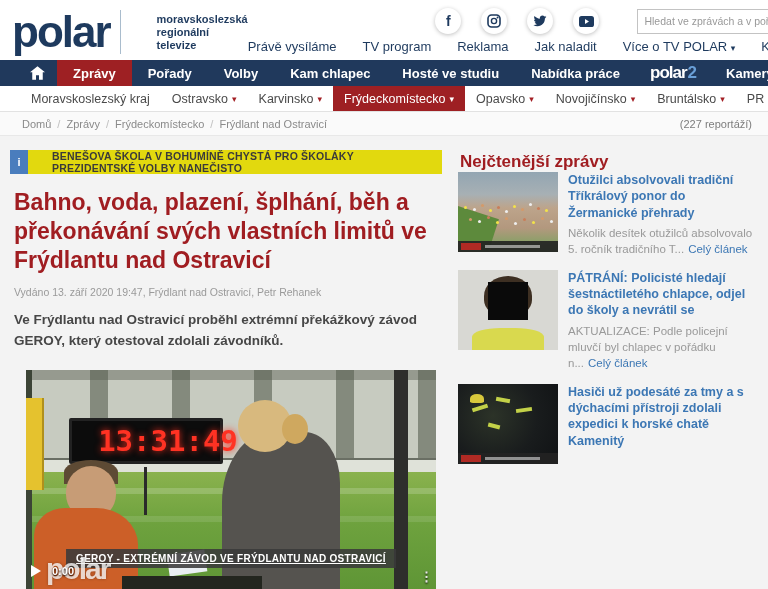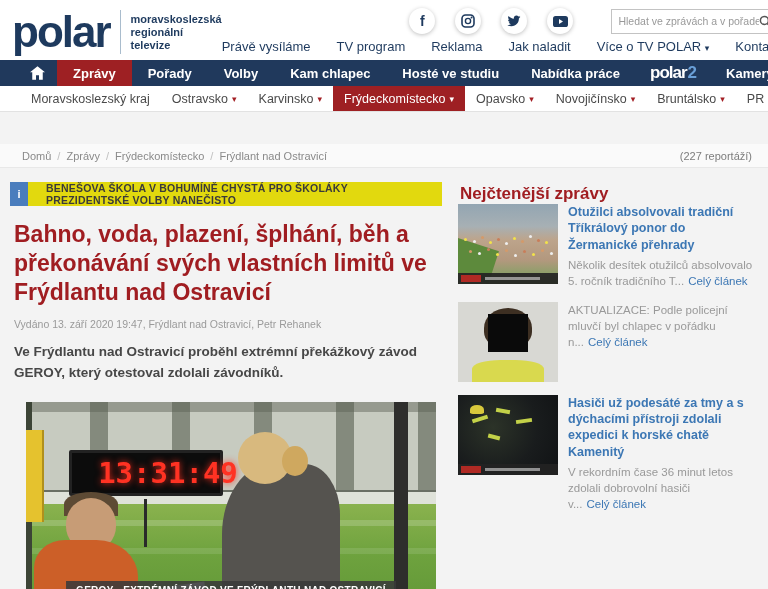--- a/index.html
+++ b/index.html
@@ -4,21 +4,21 @@
 <style>
   * { margin:0; padding:0; box-sizing:border-box; }
   html,body { width:768px; height:589px; overflow:hidden; }
   body { font-family:"Liberation Sans", sans-serif; background:#f3f3f3; }
 
   
   .header { background:#fff; height:60px; display:flex; padding:0 12px; }
   .brand { display:flex; align-items:center; gap:10px; padding-top:4px; }
   .brand-logo { font-size:44px; font-weight:bold; letter-spacing:-2px; color:#1e3a5e; line-height:1; }
   .brand-divider { width:1px; height:44px; background:#a9bccd; }
-  .brand-tagline { font-size:11px; font-weight:bold; color:#1e3a5e; line-height:13px; }
+  .brand-tagline { font-size:11px; font-weight:bold; color:#1e3a5e; line-height:13px;margin-left:26px; }
   .header-right { flex:1; display:flex; flex-direction:column; justify-content:space-between; padding:8px 0 6px 0; }
   .header-top { display:flex; justify-content:flex-end; align-items:center; gap:14px; }
   .social-row { display:flex; gap:20px; margin-right:24px; }
   .social-circle { width:26px; height:26px; border-radius:50%; background:#fff; box-shadow:0 1px 4px rgba(0,0,0,.25); display:flex; align-items:center; justify-content:center; color:#1e3a5e; font-weight:bold; font-size:14px; cursor:pointer; }
   .search-box { display:flex; align-items:center; border:1px solid #c3c3c3; background:#fff; width:168px; height:25px; padding:0 6px; }
   .search-box input { border:0; outline:0; flex:1; font-size:10.5px; color:#555; font-family:"Liberation Sans",sans-serif; min-width:0; }
   .search-box input::placeholder { color:#999; }
   .header-links { display:flex; justify-content:flex-end; gap:26px; font-size:13px; color:#1e3a5e; }
   .header-links .hlink { cursor:pointer; white-space:nowrap; }
   .caret { font-size:9px; color:#1e3a5e; }
@@ -32,34 +32,34 @@
   .mn-logo .num { color:#6aa0d8; margin-left:1px; }
 
   
   .regionnav { background:#fff; height:26px; display:flex; align-items:stretch; padding-left:20px; font-size:12.5px; color:#4a4a4a; border-bottom:1px solid #e2e2e2; }
   .rn-item { display:flex; align-items:center; gap:4px; padding:0 11px; cursor:pointer; white-space:nowrap; }
   .rn-item .caret { color:#a31f24; }
   .rn-item.active { background:#9e2023; color:#fff; }
   .rn-item.active .caret { color:#fff; }
 
   
-  .breadcrumb { background:#fafafa; height:24px; display:flex; align-items:center; justify-content:space-between; padding:0 16px 0 22px; font-size:11px; color:#8a8a8a; border-bottom:1px solid #e8e8e8;margin-top:32px; }
+  .breadcrumb { background:#fafafa; height:24px; display:flex; align-items:center; justify-content:space-between; padding:0 16px 0 22px; font-size:11px; color:#8a8a8a; border-bottom:1px solid #e8e8e8; }
   .bc-left { display:flex; gap:6px; align-items:center; }
   .bc-item { cursor:pointer; }
   .bc-sep { color:#c0c0c0; }
   .bc-count { color:#7d7d7d; }
 
   
   .content { display:flex; padding:14px 14px 0 10px; gap:16px; }
   .col-left { width:432px; }
   .col-right { flex:1; }
 
   .ticker { display:flex; align-items:stretch; margin-bottom:14px; }
   .ticker-i { width:18px; background:#4a7dbd; color:#fff; font-size:11px; font-weight:bold; display:flex; align-items:center; justify-content:center; flex:0 0 18px; }
-  .ticker-text { background:#e2d90e; flex:1; font-size:10.5px; font-weight:bold; color:#3a3a3a; display:flex; align-items:center; padding:0 18px; letter-spacing:.2px; }
+  .ticker-text { background:#e2d90e; flex:1; font-size:10.5px; font-weight:bold; color:#3a3a3a; display:flex; align-items:center; padding:0 24px; letter-spacing:.2px; }
 
   .article-title { color:#a01d21; font-size:23px; font-weight:bold; line-height:1.25; margin:4px 0 12px 4px; }
   .byline { font-size:10.5px; color:#9a9a9a; margin:0 0 12px 4px; }
   .lead { font-size:13.5px; font-weight:bold; color:#474747; line-height:1.55; margin:0 0 18px 4px; }
 
   
   .video { position:relative; width:410px; height:230px; margin-left:16px; background:#b9bfb4; overflow:hidden; cursor:pointer; }
   .v-wall { position:absolute; top:0; left:0; right:0; height:92px;
     background:repeating-linear-gradient(90deg,#c7cbc0 0 64px,#848a7d 64px 82px); }
   .v-wallshade { position:absolute; top:0; left:0; right:0; height:10px; background:rgba(90,95,85,.45); }
@@ -301,35 +301,35 @@
       </div>
     </div>
 
     <div class="sb-item">
       <div class="sb-thumb t2">
         <div class="t2-hair"></div>
         <div class="t2-face-cover"></div>
         <div class="t2-shirt"></div>
       </div>
       <div class="sb-body">
+        <div class="sb-title">PÁTRÁNÍ: Policisté hledají šestnáctiletého chlapce, odjel do školy a nevrátil se</div>
         <div class="sb-snippet"><span>AKTUALIZACE: Podle policejní mluvčí byl chlapec v pořádku n...</span><span class="sb-link">Celý článek</span></div>
       </div>
     </div>
 
     <div class="sb-item">
       <div class="sb-thumb t3">
         <div class="t3-helmet"></div>
         <div class="t3-stripe t3-s1"></div>
         <div class="t3-stripe t3-s2"></div>
         <div class="t3-stripe t3-s3"></div>
         <div class="t3-stripe t3-s4"></div>
         <div class="thumb-caption">
           <div class="thumb-brand"></div>
           <div class="thumb-capline"></div>
         </div>
       </div>
       <div class="sb-body">
         <div class="sb-title">Hasiči už podesáté za tmy a s dýchacími přístroji zdolali expedici k horské chatě Kamenitý</div>
-        <div class="sb-snippet"><span>V rekordním čase 36 minut letos zdolali dobrovolní hasiči v...</span><span class="sb-link">Celý článek</span></div>
       </div>
     </div>
   </div>
 </div>
 
 </body></html>

